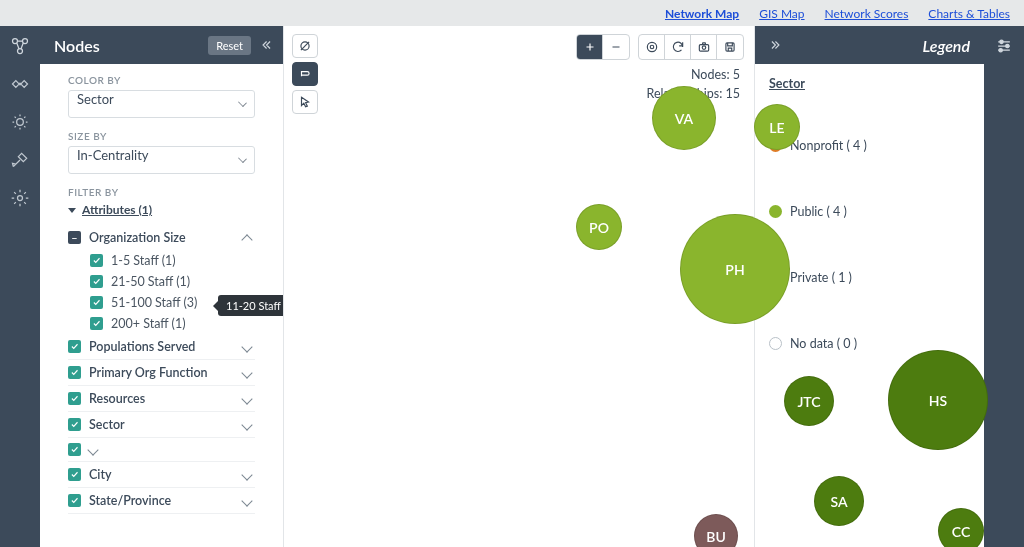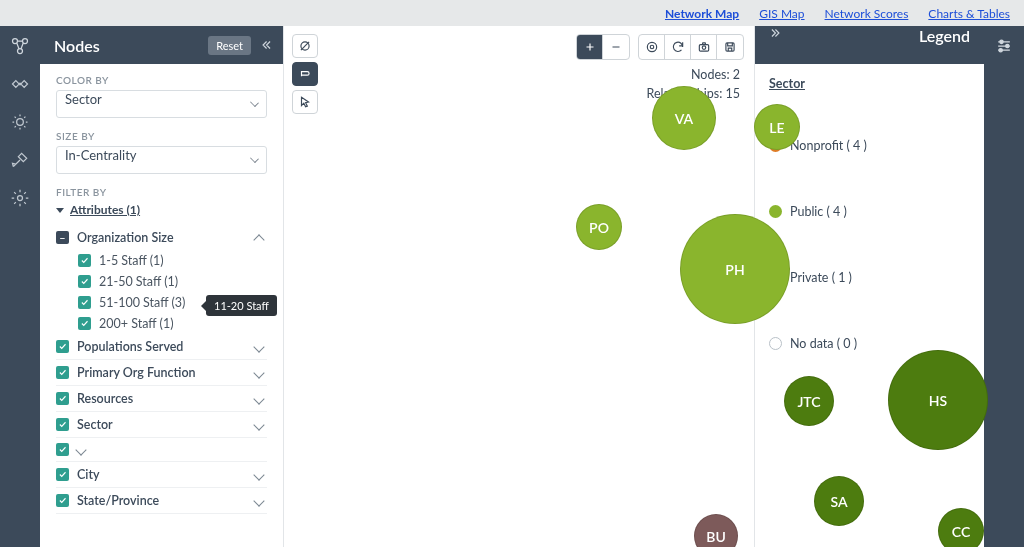--- a/index.html
+++ b/index.html
@@ -17,21 +17,21 @@
   .rail svg, .rail-right svg { width: 20px; height: 20px; stroke: #cfd6dd; fill: none; stroke-width: 1.5; }
   .rail .ic { width:20px; height:20px; cursor:pointer; opacity:.9;}
   .rail .ic.active { opacity:1;}
 
   
   .panel { width: 244px; background: #fff; border-right: 1px solid #e2e5e8; display:flex; flex-direction:column; }
   .panel-head { height: 38px; background: #3c4a5a; color: #fff; display:flex; align-items:center; padding:0 10px 0 14px; font-size:16px; font-weight:600; }
   .panel-head .spacer { flex: 1; }
   .reset-btn { background:#6a7684; color:#fff; border:none; border-radius:3px; font-size:11px; padding:3px 8px; margin-right:8px; cursor:pointer;}
   .chev { width:14px; height:14px; cursor:pointer; }
-  .panel-body { padding: 10px 16px; overflow-y:auto; flex:1; font-size:12px; color:#3c4a5a;}
+  .panel-body { padding: 10px 28px; overflow-y:auto; flex:1; font-size:12px; color:#3c4a5a;}
   .small-label { text-transform:uppercase; font-size:10px; letter-spacing:.5px; color:#8a949e; margin-bottom:4px; font-weight:600;}
   .sel { width:100%; border:1px solid #d8dde1; border-radius:3px; height:28px; padding:0 8px; font-size:13px; color:#3c4a5a; appearance:none; background:#fff; position:relative;}
   .sel-wrap { position:relative; margin-bottom:12px;}
   .sel-wrap:after { content:""; position:absolute; right:9px; top:50%; width:6px; height:6px; border-right:1.5px solid #7a838d; border-bottom:1.5px solid #7a838d; transform: translateY(-70%) rotate(45deg) scaleY(.8); }
   .sel-wrap:before { content:""; position:absolute; right:9px; top:50%; width:6px; height:6px; border-right:1.5px solid #7a838d; border-bottom:1.5px solid #7a838d; transform: translateY(-30%) rotate(-135deg) scaleY(.8); }
 
   .filter-head { display:flex; align-items:center; gap:6px; font-size:12px; margin:4px 0 8px;}
   .filter-head .caret { width:0; height:0; border-left:4px solid transparent; border-right:4px solid transparent; border-top:5px solid #3c4a5a; transform: translateY(1px);}
   .filter-head .title { text-decoration: underline; font-weight:700;}
 
@@ -68,21 +68,21 @@
   .counts { position:absolute; top:40px; right:14px; text-align:right; font-size:12.5px; color:#3c4a5a; line-height:1.5;}
 
   .graph { position:absolute; inset:0; }
   .node { position:absolute; border-radius:50%; display:flex; align-items:center; justify-content:center; color:#fff; font-weight:600; border:1px solid rgba(0,0,0,.12); font-size:14px;}
   .c-green { background:#8ab52d; }
   .c-orange { background:#4d7c0f; }
   .c-brown { background:#7d5a5a; }
 
   
   .legend { width: 230px; border-left:1px solid #e2e5e8; background:#fff;}
-  .legend-head { height:38px; background:#3c4a5a; color:#fff; display:flex; align-items:flex-start; padding:0 14px; font-size:16px; font-weight:600;}
+  .legend-head { height:38px; background:#3c4a5a; color:#fff; display:flex; align-items:center; padding:0 14px; font-size:16px; font-weight:600;font-style:italic;}
   .legend-head .spacer { flex:1;}
   .legend-body { padding:12px 14px; font-size:12.5px; color:#3c4a5a;}
   .legend-body .lh { text-decoration: underline; font-weight:700; margin-bottom:8px; display:block;}
   .legend-body .li { display:flex; align-items:center; gap:8px; padding:4px 0;margin-top:43px;}
   .legend-body .dot { width:13px; height:13px; border-radius:50%;}
   .d-orange { background:#de7c26;} .d-green { background:#8ab52d;} .d-brown { background:#7d5a5a;}
   .d-none { background:#fff; border:1.5px solid #b9c1c8;}
 </style>
 </head>
 <body>
@@ -306,21 +306,21 @@
           </div>
         <div class="tb">
             <svg viewBox="0 0 24 24">
               <rect x="5" y="5" width="14" height="14" rx="2"></rect>
               <path d="M8 5v5h8V5M9 19v-5h6v5"></path>
             </svg>
           </div>
       </div>
     </div>
     <div class="counts">
-      <div>Nodes: 2</div>
+      <div>Nodes: 5</div>
       <div>Relationships: 15</div>
     </div>
     <svg class="graph" id="edges-svg">
       <defs>
         <marker id="arr" viewBox="0 0 10 10" refX="9" refY="5" markerWidth="7" markerHeight="7" orient="auto">
             <path d="M0 0L10 5L0 10z" fill="#9aa1a8"></path>
           </marker>
       </defs>
     <path d="M380.32186130047626 117.23431903821276 Q 343.6927471661613 141.43939043370705 329.14366219028267 182.86283319128458" stroke="#9aa1a8" fill="none" stroke-width="1.5" marker-end="url(#arr)"></path>
         <path d="M329.14366219028267 182.86283319128458 Q 365.77277632459754 158.6577617957903 380.32186130047626 117.23431903821276" stroke="#9aa1a8" fill="none" stroke-width="1.5" marker-end="url(#arr)"></path>

